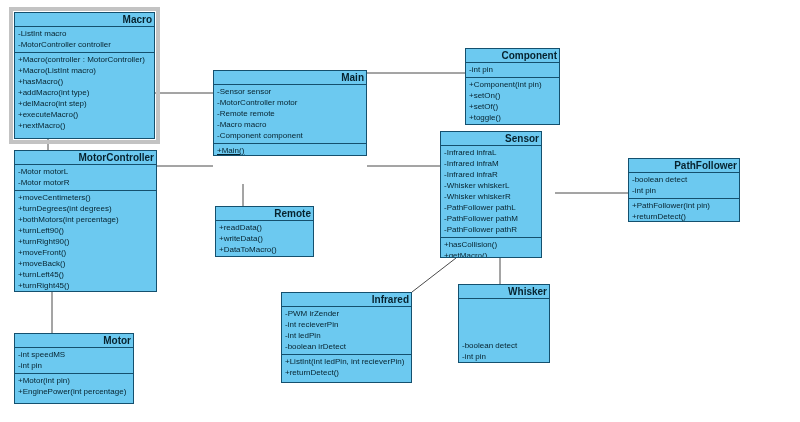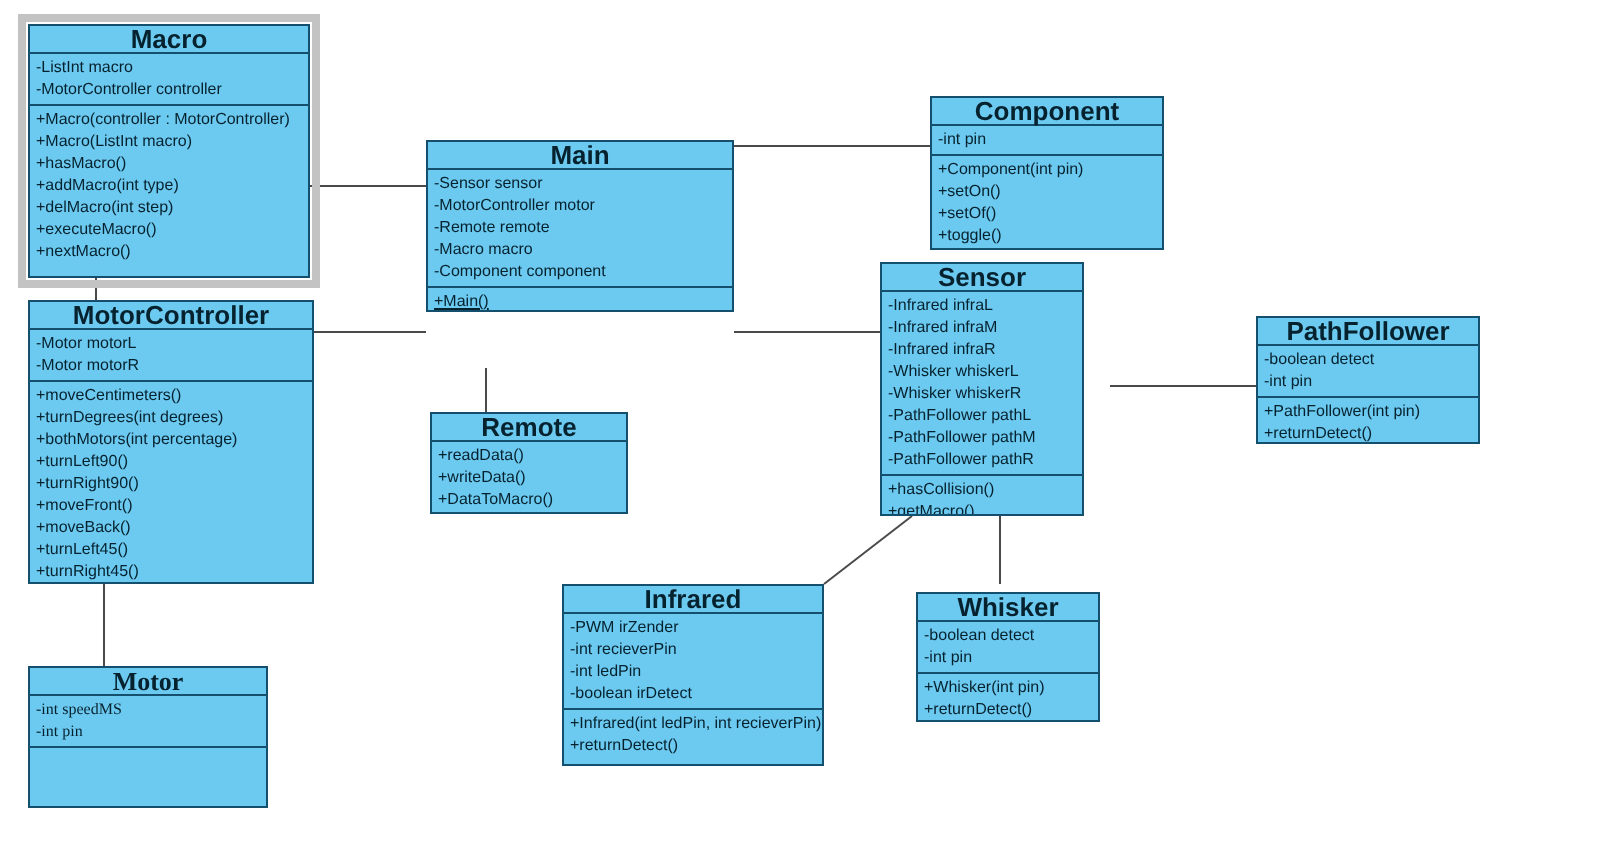--- a/index.html
+++ b/index.html
@@ -20,24 +20,24 @@
     flex-direction: column;
     overflow: hidden;
     cursor: default;
   }
   .class-box.selected {
     outline: 4px solid var(--sel, #c3c3c3);
     outline-offset: 1px;
   }
   .class-title {
     flex: none;
-    font-size: 13px;
+    font-size: 10px;
     font-weight: bold;
     line-height: 11px;
-    text-align: center;
+    text-align: right;
     padding: 1px 2px;
     border-bottom: 1px solid var(--stroke, #14506e);
     color: var(--text, #06222e);
     white-space: nowrap;
   }
   .compartment { flex: none; padding: 1px 0 2px 0; }
   .compartment.attributes { border-bottom: 1px solid var(--stroke, #14506e); }
   .compartment.methods { flex: 1; }
   .member {
     font-size: 8px;
@@ -102,25 +102,29 @@
         <div class="member">+turnDegrees(int degrees)</div>
         <div class="member">+bothMotors(int percentage)</div>
         <div class="member">+turnLeft90()</div>
         <div class="member">+turnRight90()</div>
         <div class="member">+moveFront()</div>
         <div class="member">+moveBack()</div>
         <div class="member">+turnLeft45()</div>
         <div class="member">+turnRight45()</div>
       </div>
     </div>
-    <div class="class-box" style="left: 14px; top: 333px; width: 120px; height: 71px; font-family: Liberation Serif, serif;">
+    <div class="class-box" style="left: 14px; top: 333px; width: 120px; height: 71px;">
       <div class="class-title">Motor</div>
       <div class="compartment attributes">
         <div class="member">-int speedMS</div>
         <div class="member">-int pin</div>
+      </div>
+      <div class="compartment methods">
+        <div class="member">+Motor(int pin)</div>
+        <div class="member">+EnginePower(int percentage)</div>
       </div>
     </div>
     <div class="class-box" style="left: 213px; top: 70px; width: 154px; height: 86px;">
       <div class="class-title">Main</div>
       <div class="compartment attributes">
         <div class="member">-Sensor sensor</div>
         <div class="member">-MotorController motor</div>
         <div class="member">-Remote remote</div>
         <div class="member">-Macro macro</div>
         <div class="member">-Component component</div>
@@ -131,21 +135,21 @@
       </div>
     </div>
     <div class="class-box" style="left: 215px; top: 206px; width: 99px; height: 51px;">
       <div class="class-title">Remote</div>
       <div class="compartment methods">
         <div class="member">+readData()</div>
         <div class="member">+writeData()</div>
         <div class="member">+DataToMacro()</div>
       </div>
     </div>
-    <div class="class-box" style="left: 465px; top: 48px; width: 117px; height: 77px;">
+    <div class="class-box" style="left: 465px; top: 48px; width: 95px; height: 77px;">
       <div class="class-title">Component</div>
       <div class="compartment attributes">
         <div class="member">-int pin</div>
       </div>
       <div class="compartment methods">
         <div class="member">+Component(int pin)</div>
         <div class="member">+setOn()</div>
         <div class="member">+setOf()</div>
         <div class="member">+toggle()</div>
       </div>
@@ -180,25 +184,25 @@
     </div>
     <div class="class-box" style="left: 281px; top: 292px; width: 131px; height: 91px;">
       <div class="class-title">Infrared</div>
       <div class="compartment attributes">
         <div class="member">-PWM irZender</div>
         <div class="member">-int recieverPin</div>
         <div class="member">-int ledPin</div>
         <div class="member">-boolean irDetect</div>
       </div>
       <div class="compartment methods">
-        <div class="member">+Infrared(int ledPin, int recieverPin)</div>
+        <div class="member">+ListInt(int ledPin, int recieverPin)</div>
         <div class="member">+returnDetect()</div>
       </div>
     </div>
-    <div class="class-box" style="left: 458px; top: 296px; width: 92px; height: 65px;">
+    <div class="class-box" style="left: 458px; top: 284px; width: 92px; height: 79px; gap: 40px;">
       <div class="class-title">Whisker</div>
       <div class="compartment attributes">
         <div class="member">-boolean detect</div>
         <div class="member">-int pin</div>
       </div>
       <div class="compartment methods">
         <div class="member">+Whisker(int pin)</div>
         <div class="member">+returnDetect()</div>
       </div>
     </div>

